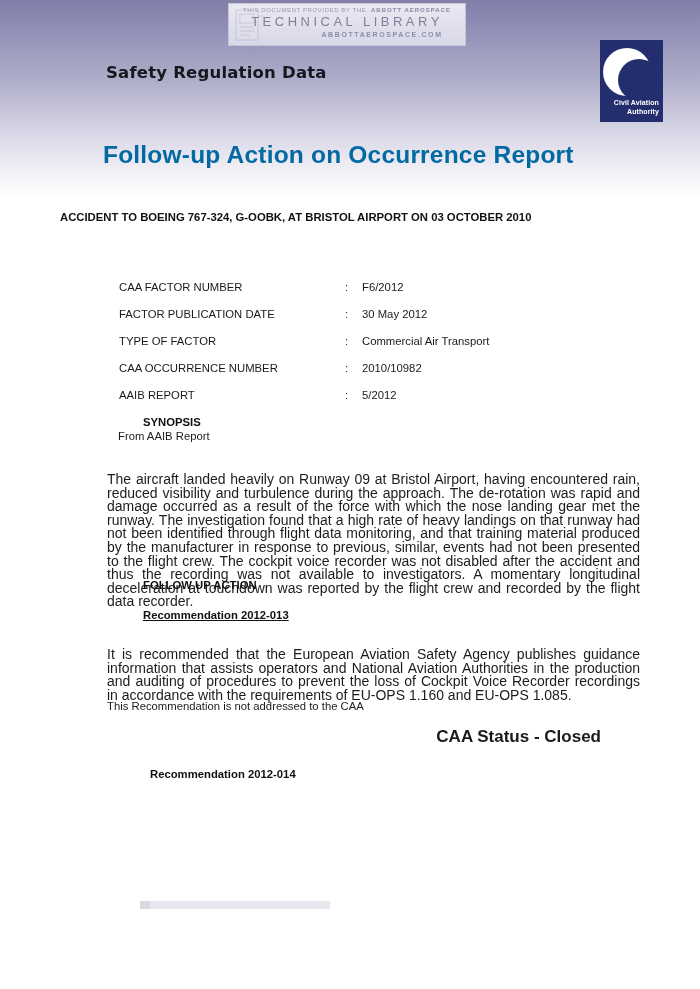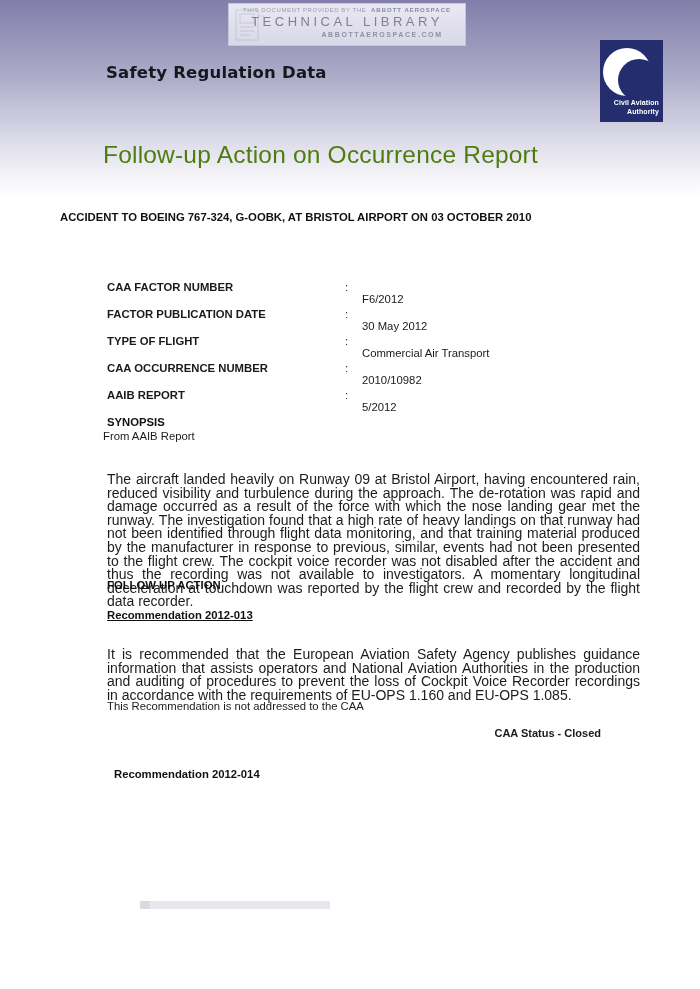--- a/index.html
+++ b/index.html
@@ -32,42 +32,42 @@
   
   .caa-logo { position:absolute; left:600px; top:40px; width:63px; height:82px; background:#242e6f; }
   .caa-logo svg { position:absolute; left:0; top:0; }
   .caa-logo .logo-text {
     position:absolute; right:4px; bottom:6px; text-align:right;
     color:#ffffff; font-size:7px; font-weight:bold; line-height:9px; letter-spacing:0.1px;
   }
   
   .doc-title {
     position:absolute; left:103px; top:141px;
-    font-size:24.5px; font-weight:normal; color:#4d7c0f; letter-spacing:0.2px; white-space:nowrap;
+    font-size:24.5px; font-weight:bold; color:#0369a1; letter-spacing:0.2px; white-space:nowrap;
   }
   .doc-subtitle {
     position:absolute; left:60px; top:211px; width:580px; text-align:left;
     font-size:11.3px; font-weight:bold; color:#111; white-space:nowrap;
   }
   
   .fields { position:absolute; left:107px; top:281px; width:533px; }
   .field-row { position:relative; height:27px; font-size:11.3px; }
-  .field-label { position:absolute; left:0; top:0; font-weight:bold; }
+  .field-label { position:absolute; left:12px; top:0; font-weight:normal; }
   .field-sep   { position:absolute; left:238px; top:0; color:#333; }
-  .field-value { position:absolute; left:255px; top:12px; }
+  .field-value { position:absolute; left:255px; top:0; }
   
   .abs { position:absolute; }
-  .h-bold { font-size:11.3px; font-weight:bold; color:#111; white-space:nowrap; }
+  .h-bold { font-size:11.3px; font-weight:bold; color:#111; white-space:nowrap;margin-left:36px; }
   .body-text {
     font-size:14px; line-height:13.6px; text-align:justify; color:#1c1c1c;
     width:533px;
     margin-top:16px;
   }
   .plain { font-size:11.3px; color:#1c1c1c; white-space:nowrap; }
-  .status-line { position:absolute; top:727px; right:99px; font-size:11px; font-weight:bold; white-space:nowrap; }
+  .status-line { position:absolute; top:727px; right:99px; font-size:17px; font-weight:bold; white-space:nowrap; }
   
   .footer-rule { position:absolute; left:140px; top:901px; width:190px; height:8px; background:#e7e7ee; }
   .footer-rule-tick { position:absolute; left:0; top:0; width:10px; height:8px; background:#d9d9e2; }
 </style>
 </head>
 <body>
 
 <div class="page">
 
   <div class="header-band"></div>
@@ -111,38 +111,38 @@
       <span class="field-label">CAA FACTOR NUMBER</span>
       <span class="field-sep">:</span>
       <span class="field-value">F6/2012</span>
     </div>
     <div class="field-row">
       <span class="field-label">FACTOR PUBLICATION DATE</span>
       <span class="field-sep">:</span>
       <span class="field-value">30 May 2012</span>
     </div>
     <div class="field-row">
-      <span class="field-label">TYPE OF FLIGHT</span>
+      <span class="field-label">TYPE OF FACTOR</span>
       <span class="field-sep">:</span>
       <span class="field-value">Commercial Air Transport</span>
     </div>
     <div class="field-row">
       <span class="field-label">CAA OCCURRENCE NUMBER</span>
       <span class="field-sep">:</span>
       <span class="field-value">2010/10982</span>
     </div>
     <div class="field-row">
       <span class="field-label">AAIB REPORT</span>
       <span class="field-sep">:</span>
       <span class="field-value">5/2012</span>
     </div>
   </div>
 
   <div class="abs h-bold" style="left:107px; top:416px;">SYNOPSIS</div>
-  <div class="abs plain" style="left:103px; top:430px;">From AAIB Report</div>
+  <div class="abs plain" style="left:118px; top:430px;">From AAIB Report</div>
   <div class="abs body-text" style="left:107px; top:457px;">The aircraft landed heavily on Runway 09 at Bristol Airport, having encountered rain, reduced visibility and turbulence during the approach. The de-rotation was rapid and damage occurred as a result of the force with which the nose landing gear met the runway. The investigation found that a high rate of heavy landings on that runway had not been identified through flight data monitoring, and that training material produced by the manufacturer in response to previous, similar, events had not been presented to the flight crew. The cockpit voice recorder was not disabled after the accident and thus the recording was not available to investigators. A momentary longitudinal deceleration at touchdown was reported by the flight crew and recorded by the flight data recorder.</div>
 
   <div class="abs h-bold" style="left:107px; top:579px;">FOLLOW UP ACTION</div>
 
   <div class="abs h-bold" style="left:107px; top:609px;text-decoration:underline;">Recommendation 2012-013</div>
   <div class="abs body-text" style="left:107px; top:632px;">It is recommended that the European Aviation Safety Agency publishes guidance information that assists operators and National Aviation Authorities in the production and auditing of procedures to prevent the loss of Cockpit Voice Recorder recordings in accordance with the requirements of EU-OPS 1.160 and EU-OPS 1.085.</div>
   <div class="abs plain" style="left:107px; top:700px;">This Recommendation is not addressed to the CAA</div>
   <div class="status-line">CAA Status - Closed</div>
 
   <div class="abs h-bold" style="left:114px; top:768px;">Recommendation 2012-014</div>

